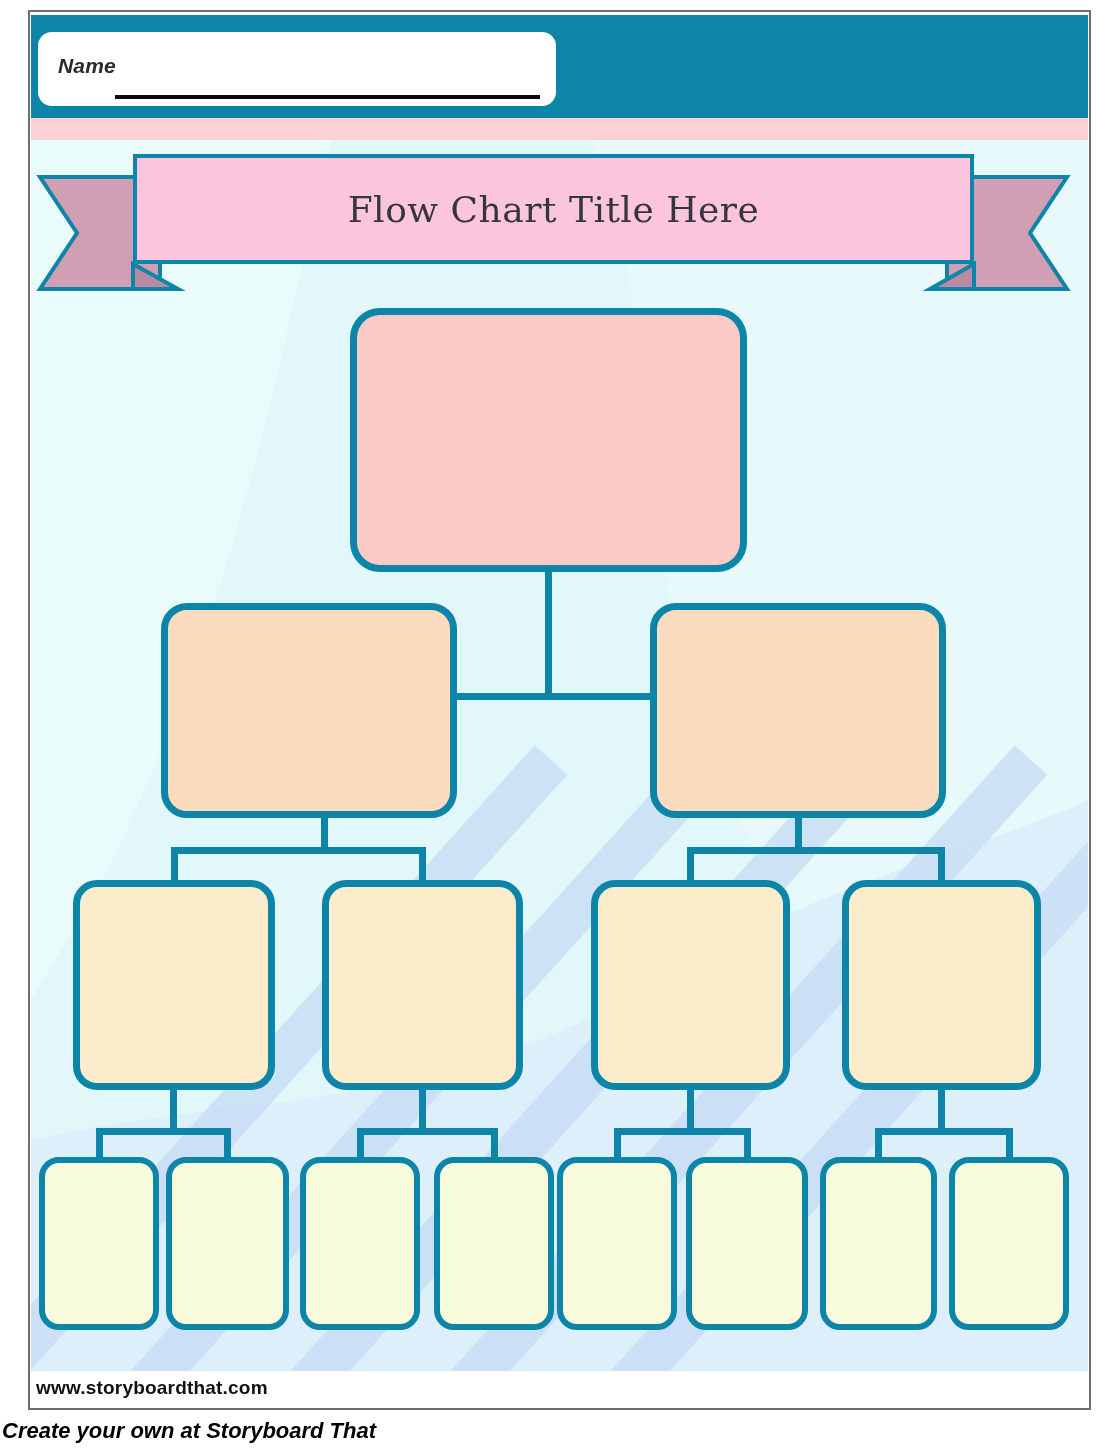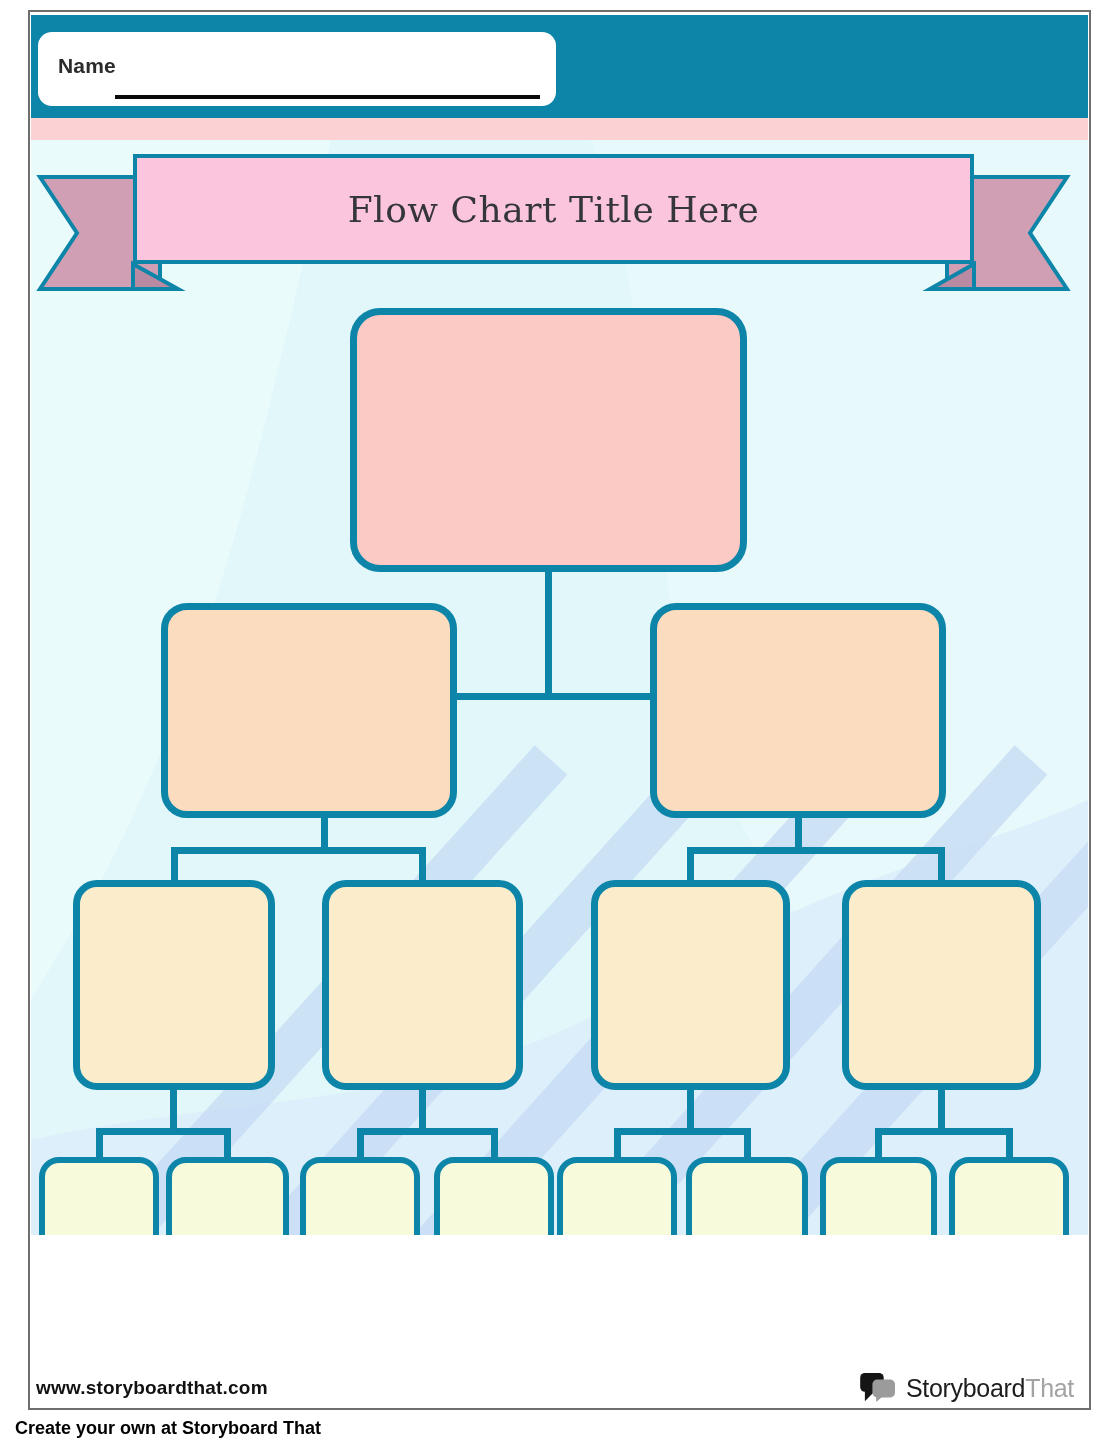--- a/index.html
+++ b/index.html
@@ -6,33 +6,33 @@
   html,body { background:#ffffff; }
   body { font-family:"Liberation Sans", sans-serif; }
   .page { position:relative; width:1107px; height:1450px; background:#fff; overflow:hidden; }
 
   .frame { position:absolute; left:28px; top:10px; width:1063px; height:1400px;
            border:2px solid var(--frame-border,#6e6e6e); background:#fff; }
 
   .teal-bar { position:absolute; left:31px; top:15px; width:1057px; height:103px;
               background:var(--teal,#0d85a8); }
 
-  .field-box { position:absolute; top:17px; height:74px; background:#fff; border-radius:14px; }
+  .field-box { position:absolute; top:17px; height:74px; background:#fff; border-radius:14px;font-style:italic; }
   .field-box.name { left:7px;  width:518px; }
   .field-box.date { left:569px; width:478px; }
   .field-label { position:absolute; left:20px; top:22px; font-size:21px; font-weight:bold;
                  color:var(--ink,#2b2b2b); letter-spacing:0.2px; }
   .field-line { position:absolute; top:63px; height:4px; background:#0a0a0a; }
   .field-box.name .field-line { left:77px; width:425px; }
   .field-box.date .field-line { left:68px; width:392px; }
 
   .pink-strip { position:absolute; left:31px; top:118px; width:1057px; height:22px;
                 background:var(--pink-strip,#fcd1d3); }
 
-  .canvas { position:absolute; left:31px; top:140px; width:1057px; height:1095px;
+  .canvas { position:absolute; left:31px; top:140px; width:1057px; height:1231px;
             overflow:hidden; background:var(--canvas-bg,#e1f7fa); }
   .bg-svg, .ribbon-svg { position:absolute; left:0; top:0; }
 
   .banner { position:absolute; left:102px; top:14px; width:841px; height:110px;
             background:var(--banner-pink,#fbc6dd); border:4px solid var(--teal,#0d85a8);
             display:flex; align-items:center; justify-content:center; z-index:5; }
   .banner-title { font-family:"DejaVu Serif", serif; font-size:36px; color:#35353d; letter-spacing:0.5px; }
 
   .node { position:absolute; border:7px solid var(--teal,#0d85a8); z-index:4; }
   .node.l1 { background:var(--node1,#fccac5); border-radius:30px; }
@@ -43,21 +43,21 @@
   .conn { position:absolute; background:var(--teal,#0d85a8); z-index:3; }
 
   .footer-bar { position:absolute; left:31px; top:1371px; width:1057px; height:34px;
                 background:#ffffff; }
   .site-url { position:absolute; left:5px; top:0; height:34px; display:flex; align-items:center;
               font-size:19px; font-weight:bold; color:#111; letter-spacing:0.2px; }
   .logo { position:absolute; right:14px; top:0; height:34px; display:flex; align-items:center; gap:6px; }
   .logo-text { font-size:25px; font-weight:500; color:#1c1c1c; letter-spacing:-0.3px; }
   .logo-text .gray { color:var(--logo-gray,#a3a3a3); }
 
-  .caption { position:absolute; left:15px; top:1418px; font-size:18px; font-weight:bold; color:#000; }
+  .caption { position:absolute; left:2px; top:1418px; font-size:22px; font-weight:bold; color:#000;font-style:italic; }
 </style>
 </head>
 <body>
 
 <div class="page">
   <div class="frame"></div>
 
   <div class="teal-bar">
     <div class="field-box name">
       <span class="field-label">Name</span>
@@ -142,25 +142,16 @@
     <div class="node l4" style="left:269px; top:1017px; width:120px; height:173px;"></div>
     <div class="node l4" style="left:403px; top:1017px; width:120px; height:173px;"></div>
     <div class="node l4" style="left:526px; top:1017px; width:120px; height:173px;"></div>
     <div class="node l4" style="left:655px; top:1017px; width:122px; height:173px;"></div>
     <div class="node l4" style="left:789px; top:1017px; width:117px; height:173px;"></div>
     <div class="node l4" style="left:918px; top:1017px; width:120px; height:173px;"></div>
   </div>
 
   <div class="footer-bar">
     <div class="site-url">www.storyboardthat.com</div>
-    <div class="logo">
-      <svg width="42" height="32" viewBox="0 0 42 34">
-        <rect x="1" y="1" width="25" height="20" rx="5" fill="#151515"></rect>
-        <path d="M6,19 L6,31 L17,20 Z" fill="#151515"></path>
-        <rect x="14" y="8" width="24" height="19" rx="5" fill="#9b9b9b"></rect>
-        <path d="M18,25 L18,32 L26,25 Z" fill="#9b9b9b"></path>
-      </svg>
-      <span class="logo-text"><span>Storyboard</span><span class="gray">That</span></span>
-    </div>
   </div>
 
   <div class="caption">Create your own at Storyboard That</div>
 </div>
 
 </body></html>

